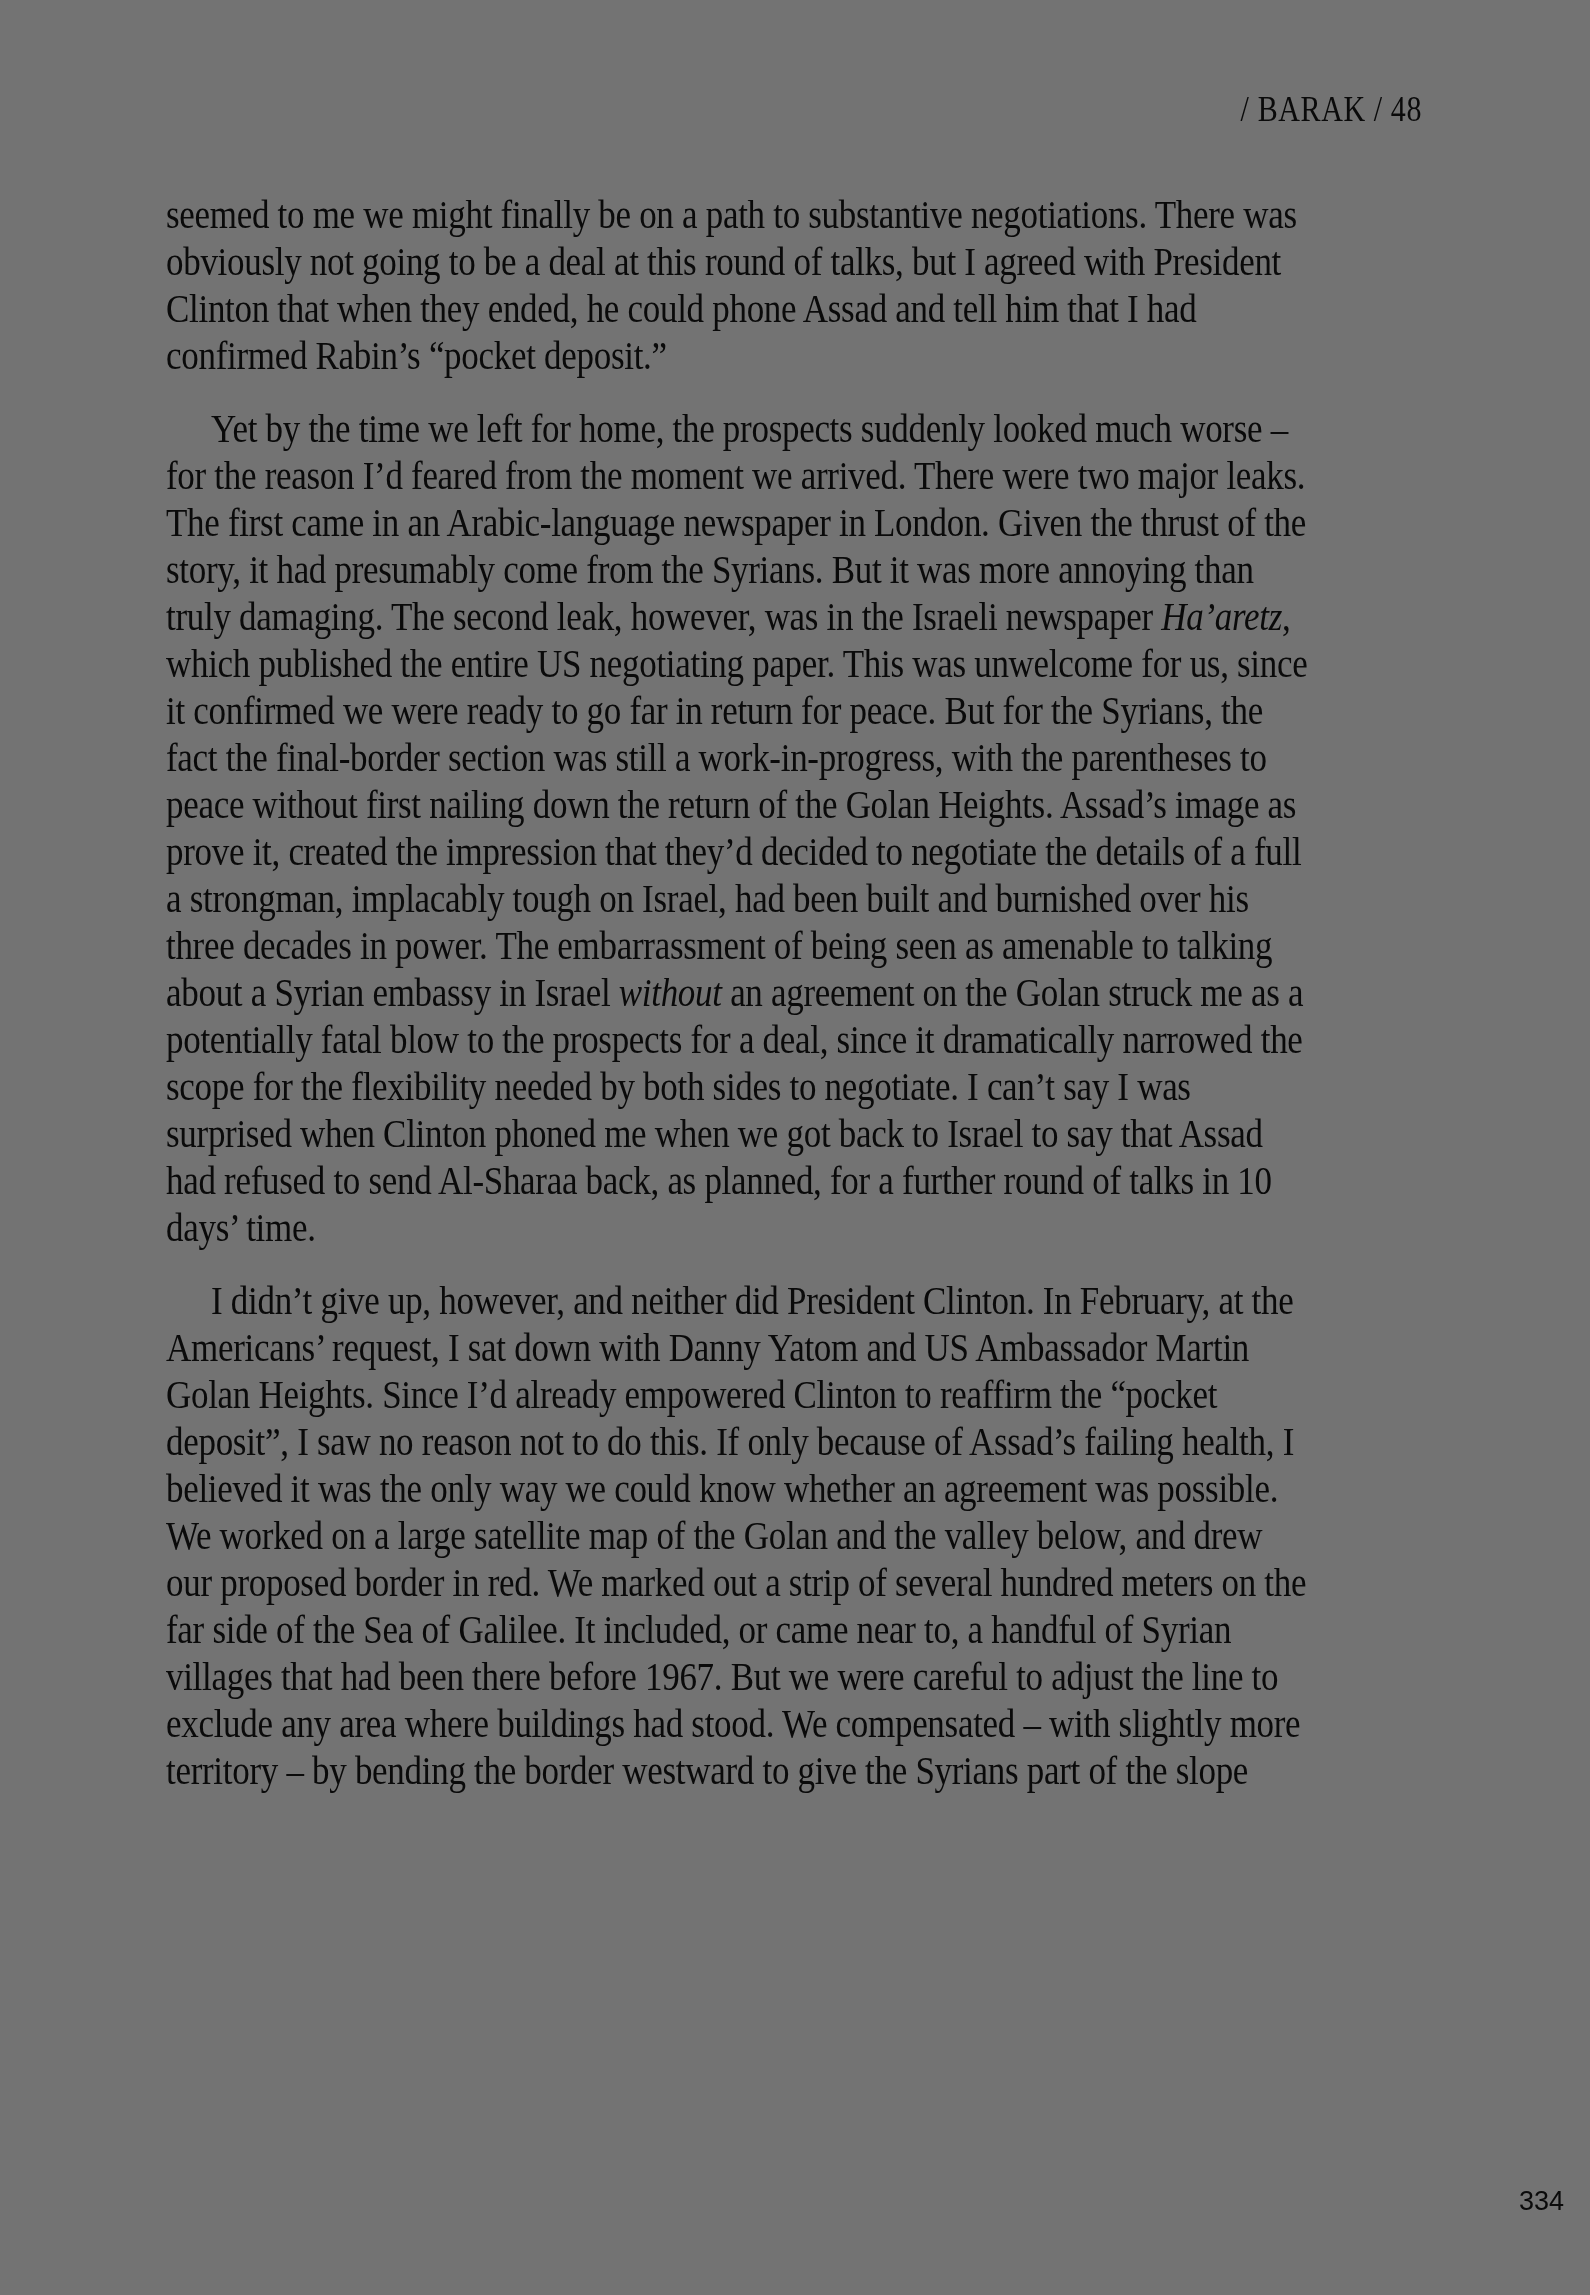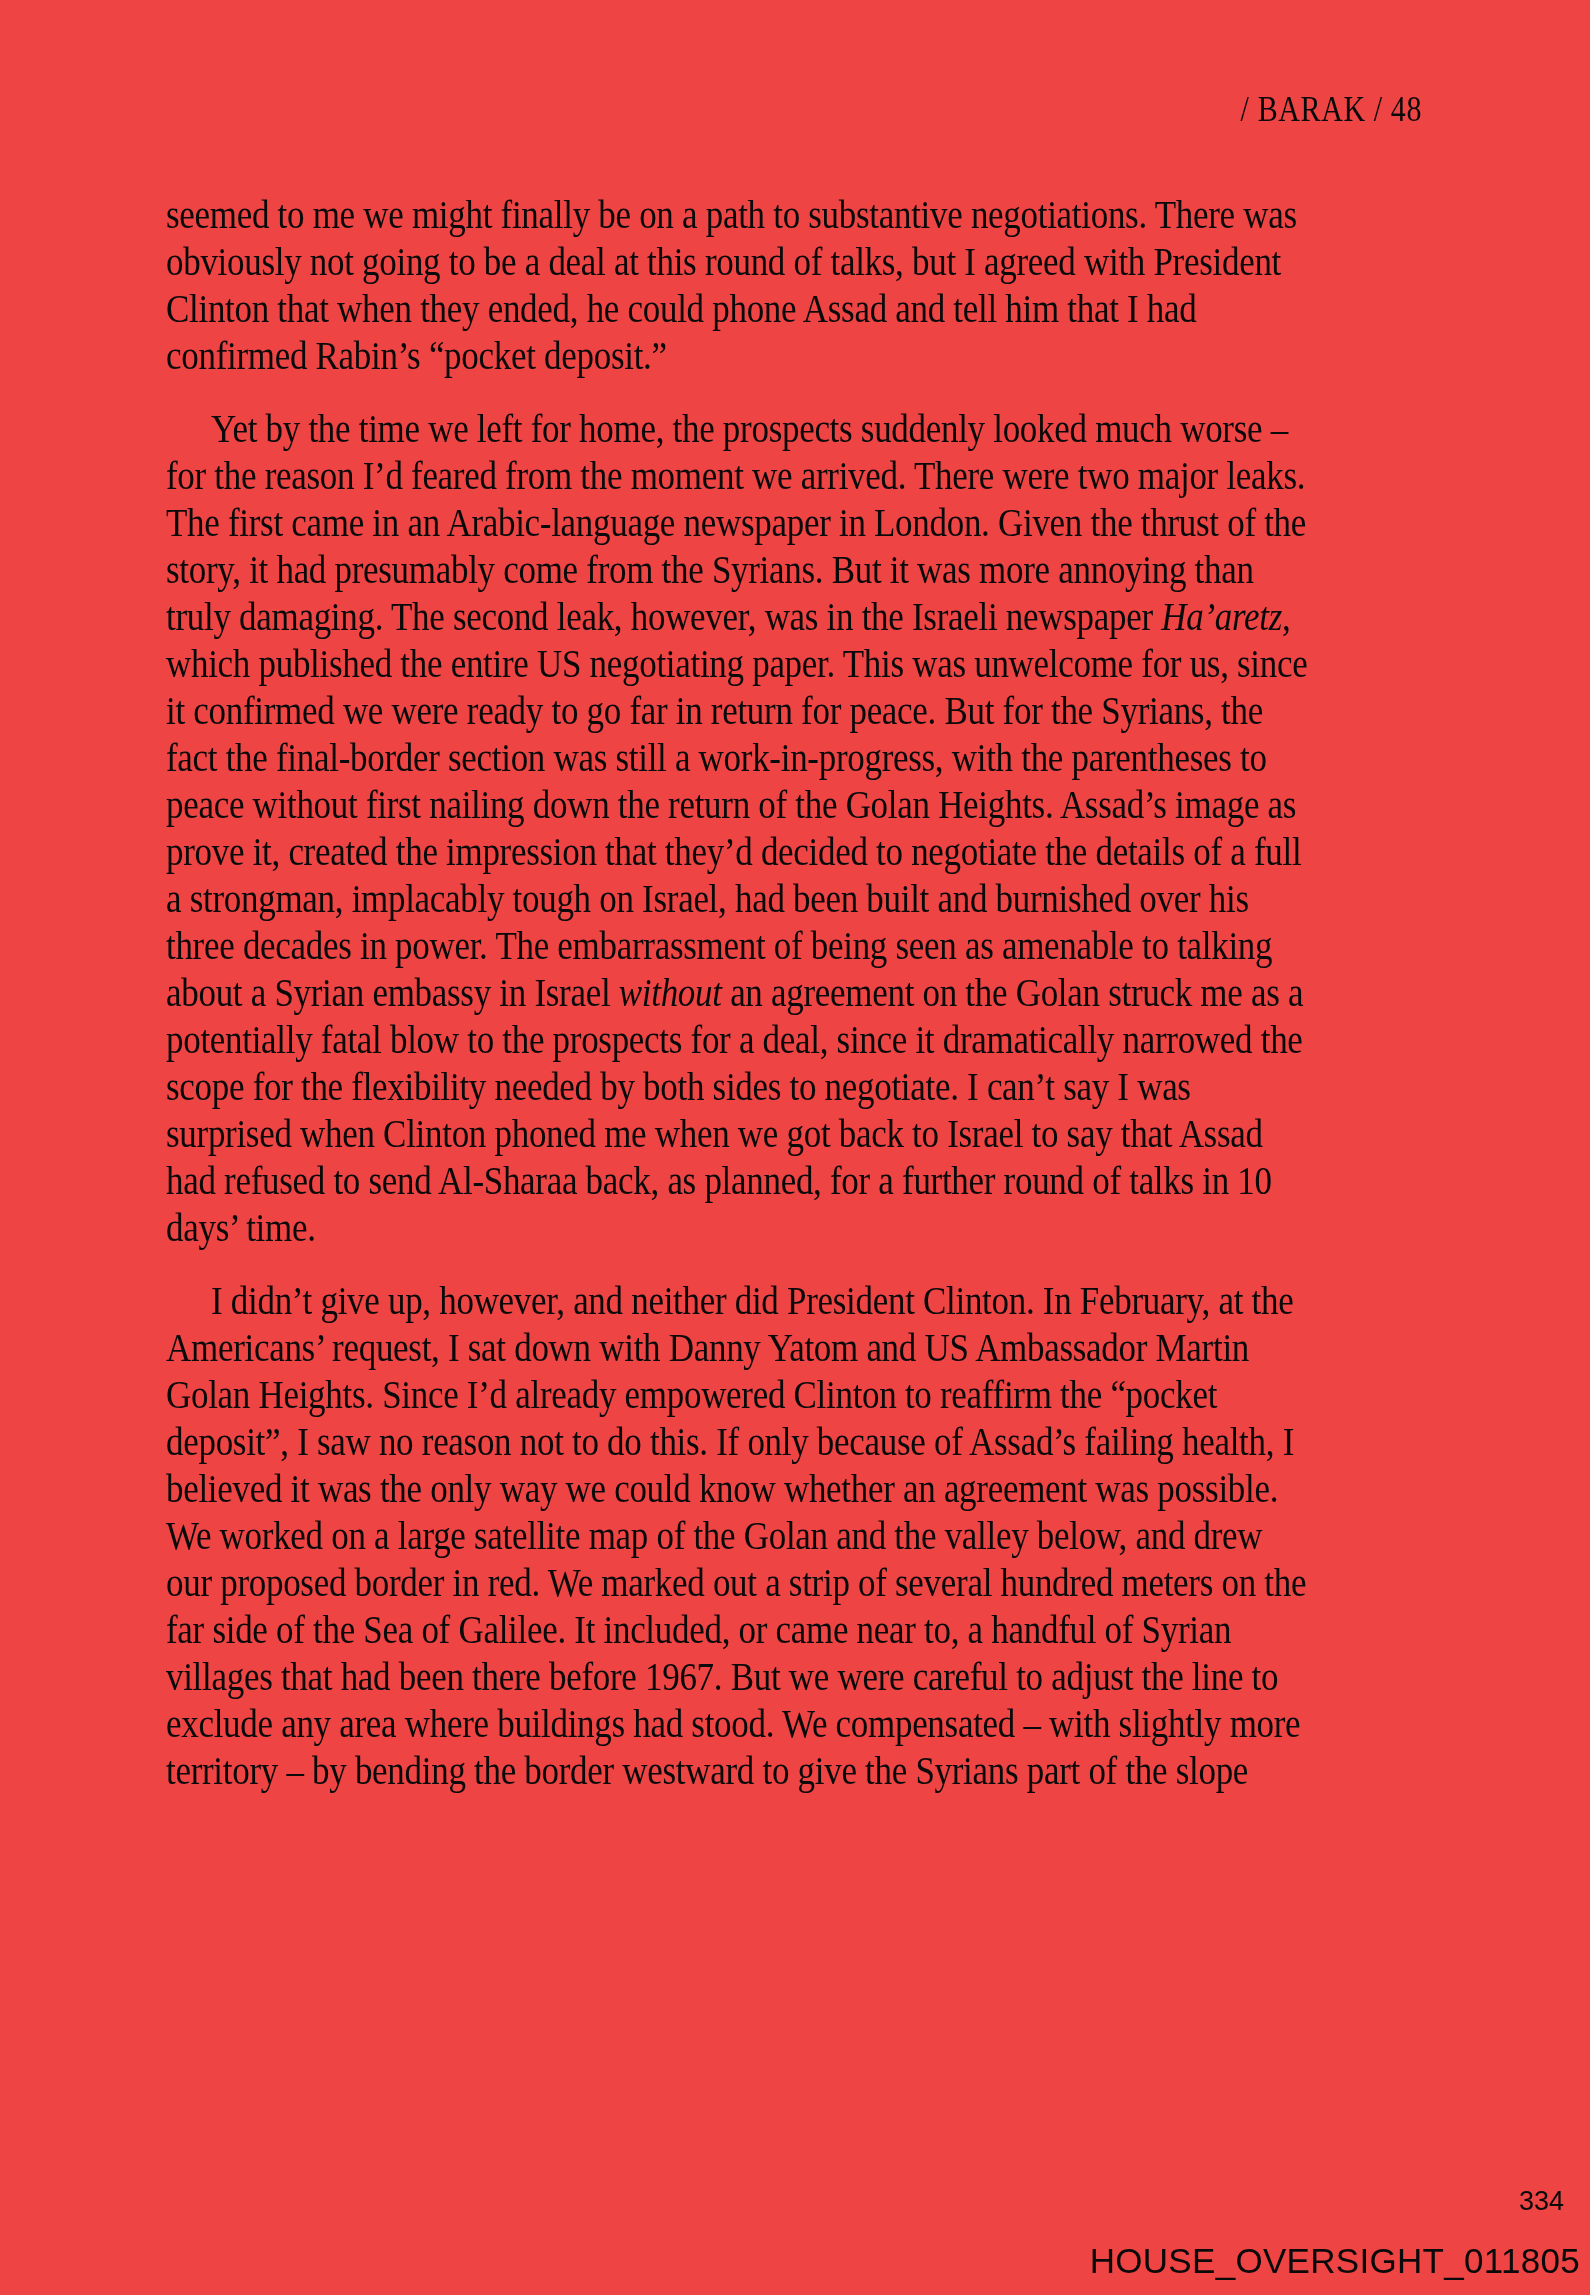--- a/index.html
+++ b/index.html
@@ -4,21 +4,21 @@
 <style>
   html, body {
     margin: 0;
     padding: 0;
     background: #e8e8e8;
   }
   .page {
     position: relative;
     width: 1591px;
     height: 2295px;
-    background: #ef4444;
+    background: #737373;
     overflow: hidden;
     font-family: "Liberation Serif", serif;
     color: #0a0a0a;
   }
   .folio {
     position: absolute;
     top: 94px;
     right: 169px;
     font-size: 30px;
     letter-spacing: 0.6px;
@@ -112,18 +112,15 @@
         <div class="line"><span class="stretch"><span>villages that had been there before 1967. But we were careful to adjust the line to</span></span></div>
         <div class="line"><span class="stretch"><span>exclude any area where buildings had stood. We compensated – with slightly more</span></span></div>
         <div class="line"><span class="stretch"><span>territory – by bending the border westward to give the Syrians part of the slope</span></span></div>
       </div>
     </div>
 
   <div class="page-number">
     <span>334</span>
   </div>
 
-  <div class="stamp">
-    <span>HOUSE_OVERSIGHT_011805</span>
-  </div>
 
 </div>
 
 
 </body></html>

